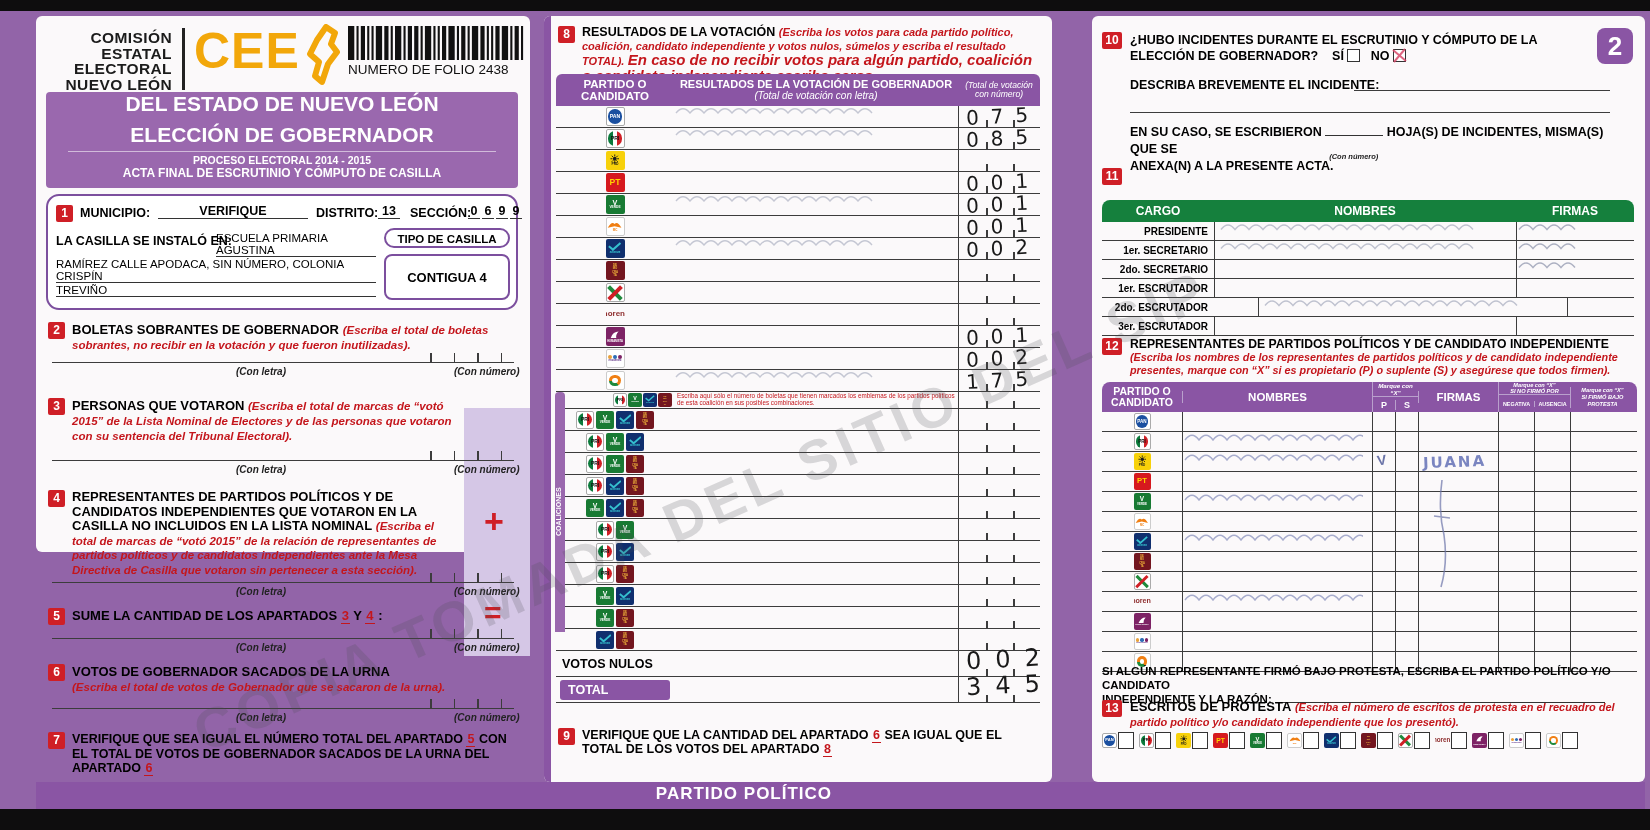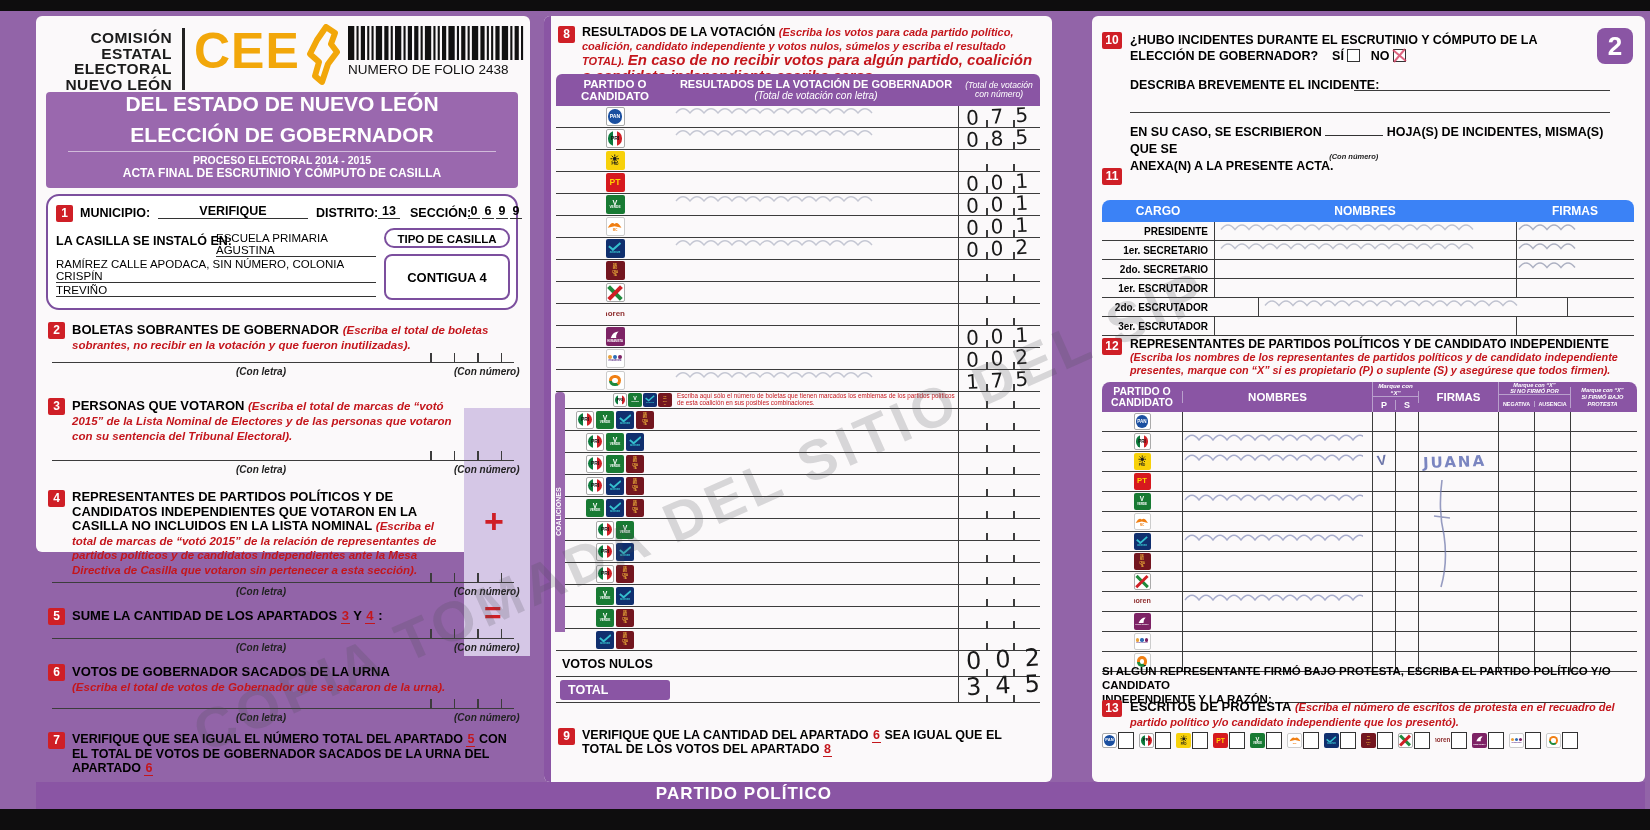--- a/index.html
+++ b/index.html
@@ -744,21 +744,21 @@
     <div class="wline" style="left:262px;top:74px;width:256px;"></div>
     <div class="wline" style="left:38px;top:96px;width:480px;"></div>
     <div class="abs b" style="left:38px;top:108px;width:490px;font-size:12.5px;line-height:17px;">
       <span>EN SU CASO, SE ESCRIBIERON</span>
       <span style="display:inline-block;width:58px;border-bottom:1.4px solid #333;position:relative;"><span class="lbl" style="left:4px;top:13px;font-size:7.5px;">(Con número)</span></span>
       <span>HOJA(S) DE INCIDENTES, MISMA(S) QUE SE</span><br><span>ANEXA(N) A LA PRESENTE ACTA.</span>
     </div>
 
     <div class="numsq" style="left:10px;top:152px;width:20px;">11</div>
     <div id="mesa-table" class="abs" style="left:10px;top:184px;width:532px;">
-        <div style="display: flex; height: 22px; background: #3b82f6; color: rgb(255, 255, 255); font-weight: bold; font-size: 12px; border-radius: 8px 8px 0px 0px; align-items: center; text-align: center;">
+        <div style="display: flex; height: 22px; background: #15803d; color: rgb(255, 255, 255); font-weight: bold; font-size: 12px; border-radius: 8px 8px 0px 0px; align-items: center; text-align: center;">
           <div style="width: 112px; flex: 0 0 auto;">CARGO</div>
           <div style="flex: 1 1 0%;">NOMBRES</div>
           <div style="width: 118px; flex: 0 0 auto;">FIRMAS</div>
         </div>
         <div style="display: flex; height: 19px; border-bottom: 1.4px solid rgb(60, 60, 60); align-items: center;">
           <div style="width: 112px; font-weight: bold; font-size: 10px; text-align: right; padding-right: 6px; flex: 0 0 auto;">PRESIDENTE</div>
           <div style="flex: 1 1 0%; height: 100%; border-left: 1.4px solid rgb(60, 60, 60); position: relative; padding-left: 4px;">
             <svg width="260" height="15" class="scrib" style="opacity: 0.6;">
               <path d="M2,7.5 q7,-9 14,0 q7,-9 14,0 q7,-9 14,0 q7,-9 14,0 q7,-9 14,0 q7,-9 14,0 q7,-9 14,0 q7,-9 14,0 q7,-9 14,0 q7,-9 14,0 q7,-9 14,0 q7,-9 14,0 q7,-9 14,0 q7,-9 14,0 q7,-9 14,0 q7,-9 14,0 q7,-9 14,0 q7,-9 14,0" fill="none" stroke="#9aa0b5" stroke-width="1.4"></path>
             </svg>

